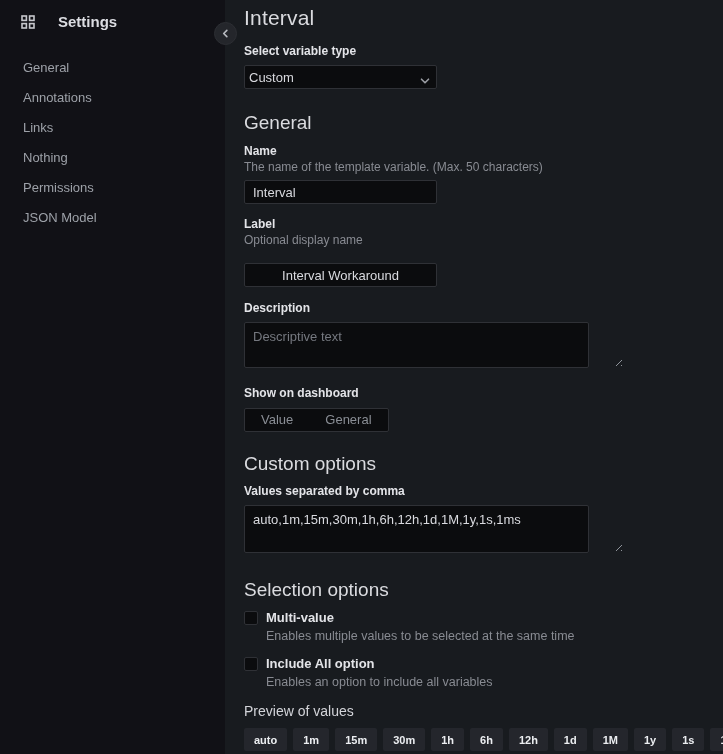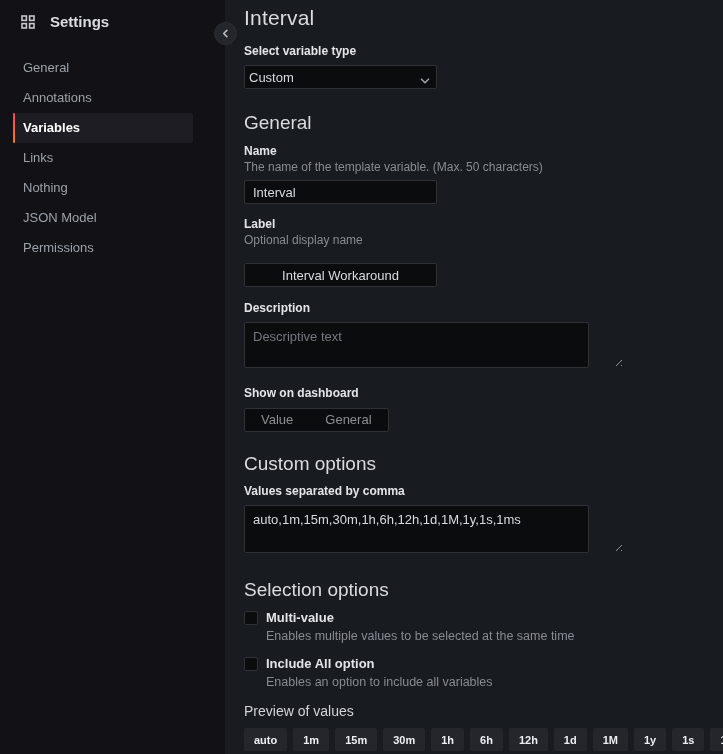--- a/index.html
+++ b/index.html
@@ -11,21 +11,21 @@
     display: flex;
   }
 
   
   .sidebar {
     width: 225px; min-width: 225px; height: 100%;
     background: #111116;
     position: relative;
   }
   .sidebar-header {
-    display: flex; align-items: center; gap: 15px;
+    display: flex; align-items: center; gap: 23px;
     padding: 13px 0 0 21px;
     font-size: 15px; font-weight: 700; color: #dcdde2;
   }
   .grid-icon { width: 14px; height: 14px; display: inline-block; color: #c7c8cd; }
   .nav { margin-top: 23px; margin-left: 13px; width: 180px; }
   .nav-item {
     position: relative;
     height: 30px; line-height: 30px;
     padding-left: 10px;
     font-size: 13px; color: #9da1a8;
@@ -139,25 +139,24 @@
         <rect x="8.6" y="1" width="4.4" height="4.4"></rect>
         <rect x="1" y="8.6" width="4.4" height="4.4"></rect>
         <rect x="8.6" y="8.6" width="4.4" height="4.4"></rect>
       </svg>
     </span>
     <span>Settings</span>
   </div>
   <nav class="nav">
     <div class="nav-item">General</div>
     <div class="nav-item">Annotations</div>
-    <div class="nav-item active">Variables</div>
     <div class="nav-item">Links</div>
     <div class="nav-item">Nothing</div>
+    <div class="nav-item">Permissions</div>
     <div class="nav-item">JSON Model</div>
-    <div class="nav-item">Permissions</div>
   </nav>
 </aside>
 
 <div class="collapse-btn">
   <span style="display:flex;">
     <svg width="9" height="9" viewBox="0 0 10 10" fill="none" stroke="currentColor" stroke-width="1.8" stroke-linecap="round" stroke-linejoin="round">
       <polyline points="6.5,1.5 3,5 6.5,8.5"></polyline>
     </svg>
   </span>
 </div>

